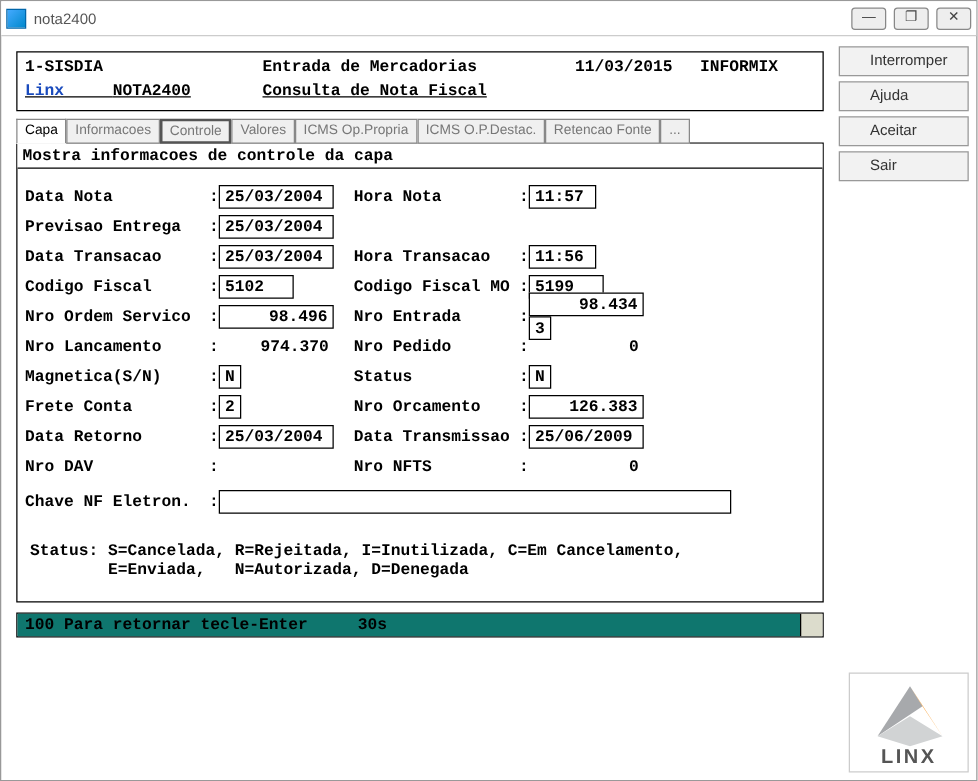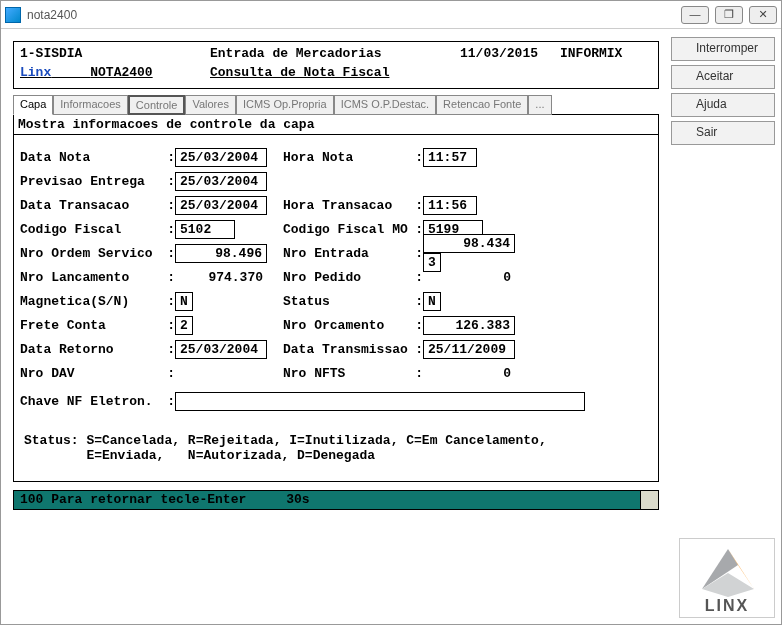--- a/index.html
+++ b/index.html
@@ -335,21 +335,21 @@
           <div class="row">
             <div class="lbl1">
                 <span class="txt">Data Retorno</span>
                 <span class="colon">:</span>
               </div>
             <div class="val1"><span class="inp w92">25/03/2004</span></div>
             <div class="lbl2">
                 <span class="txt">Data Transmissao</span>
                 <span class="colon">:</span>
               </div>
-            <div class="val2"><span class="inp w92">25/11/2009</span></div>
+            <div class="val2"><span class="inp w92">25/06/2009</span></div>
           </div>
 
           <div class="row">
             <div class="lbl1">
                 <span class="txt">Nro DAV</span>
                 <span class="colon">:</span>
               </div>
             <div class="val1 ralign" style="width:92px;padding-right:4px;"></div>
             <div style="width:8px"></div>
             <div class="lbl2">
@@ -380,22 +380,22 @@
           <span style="width:40px;"></span>
           <span>30s</span>
         </div>
         <div class="statusright"></div>
       </div>
 
     </div>
 
     <div class="side">
       <div class="sidebtn">Interromper</div>
+      <div class="sidebtn">Ajuda</div>
       <div class="sidebtn">Aceitar</div>
-      <div class="sidebtn">Ajuda</div>
       <div class="sidebtn">Sair</div>
 
       <div class="logo">
         <svg viewBox="0 0 96 60" width="96" height="60">
           <polygon points="22,50 48,10 58,26" fill="#a7a9ac"></polygon>
           <polygon points="48,10 74,50 58,26" fill="#f7941d"></polygon>
           <polygon points="22,50 48,34 74,50 48,58" fill="#d1d3d4"></polygon>
         </svg>
         <div class="logo-text">LINX</div>
       </div>

